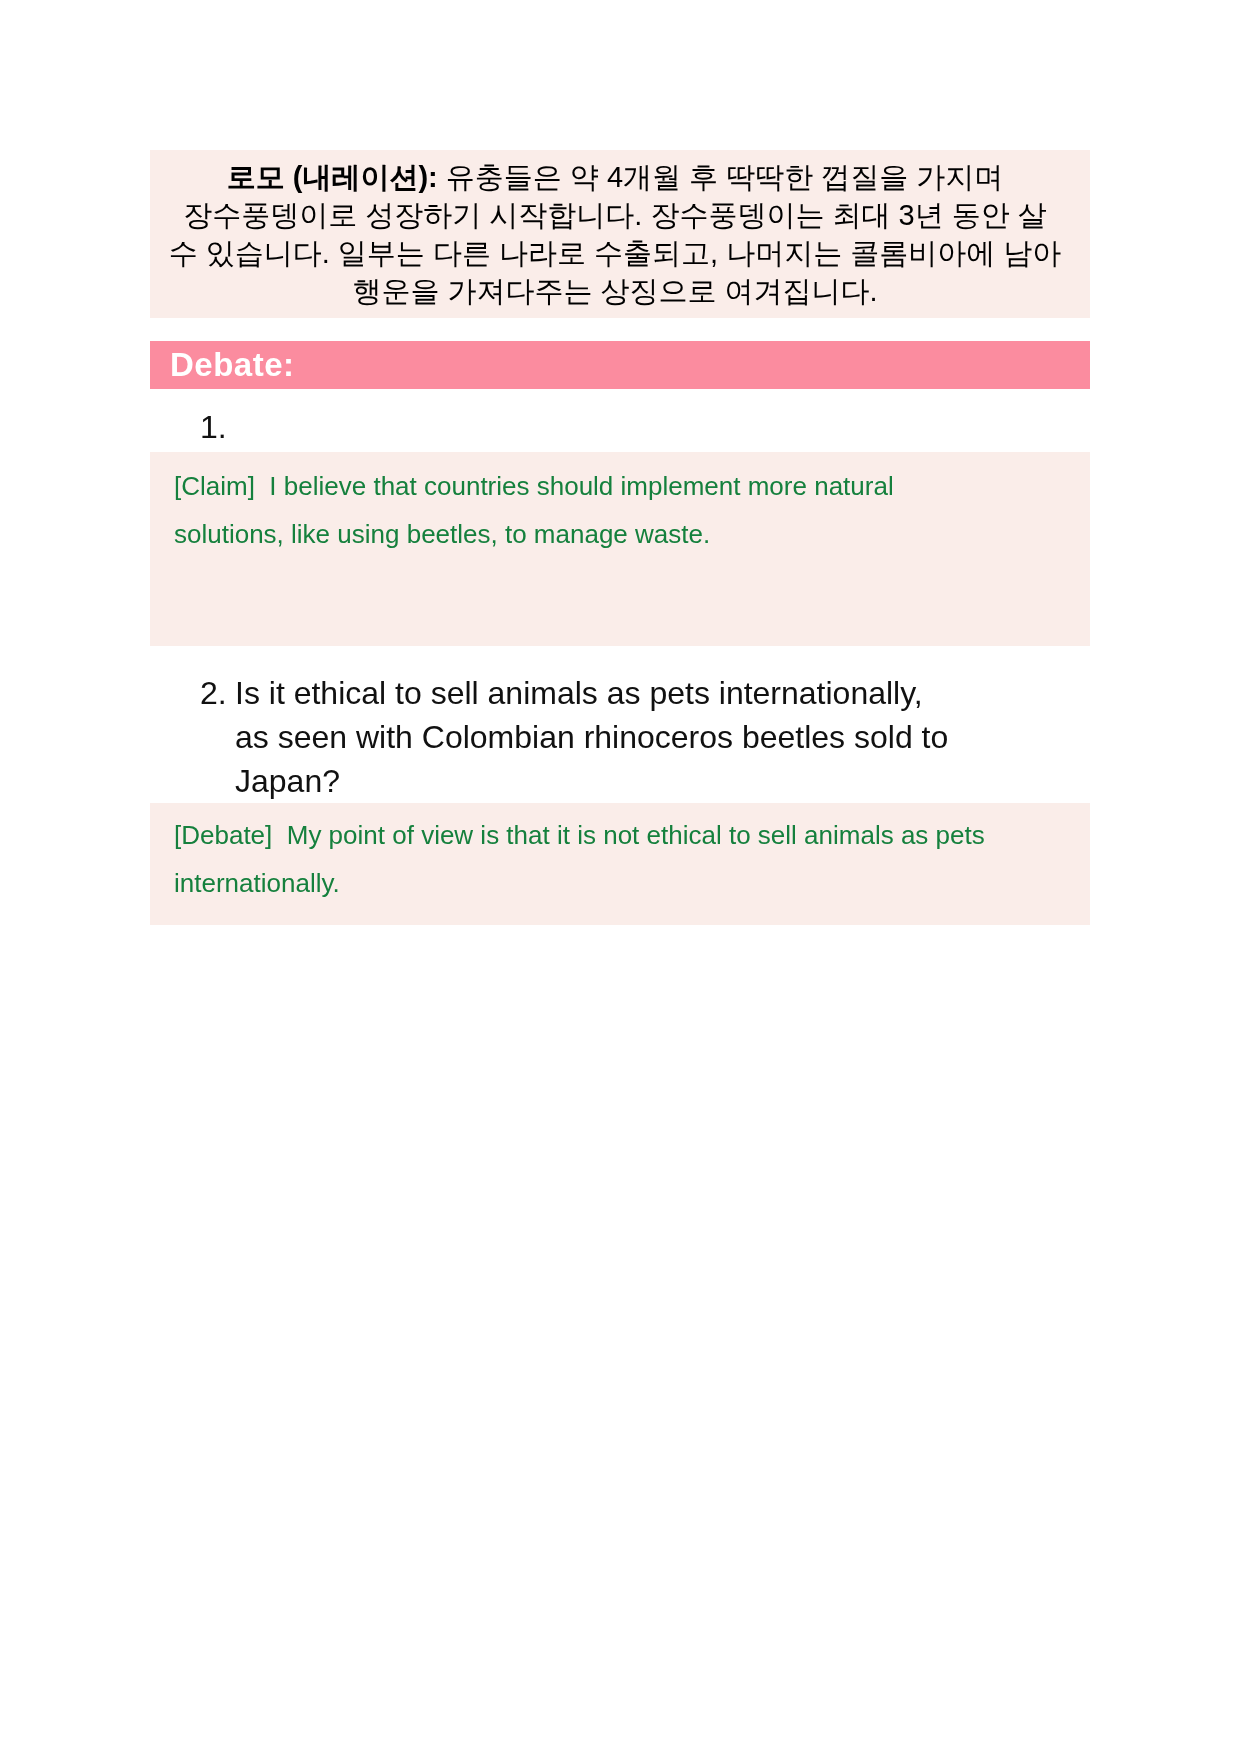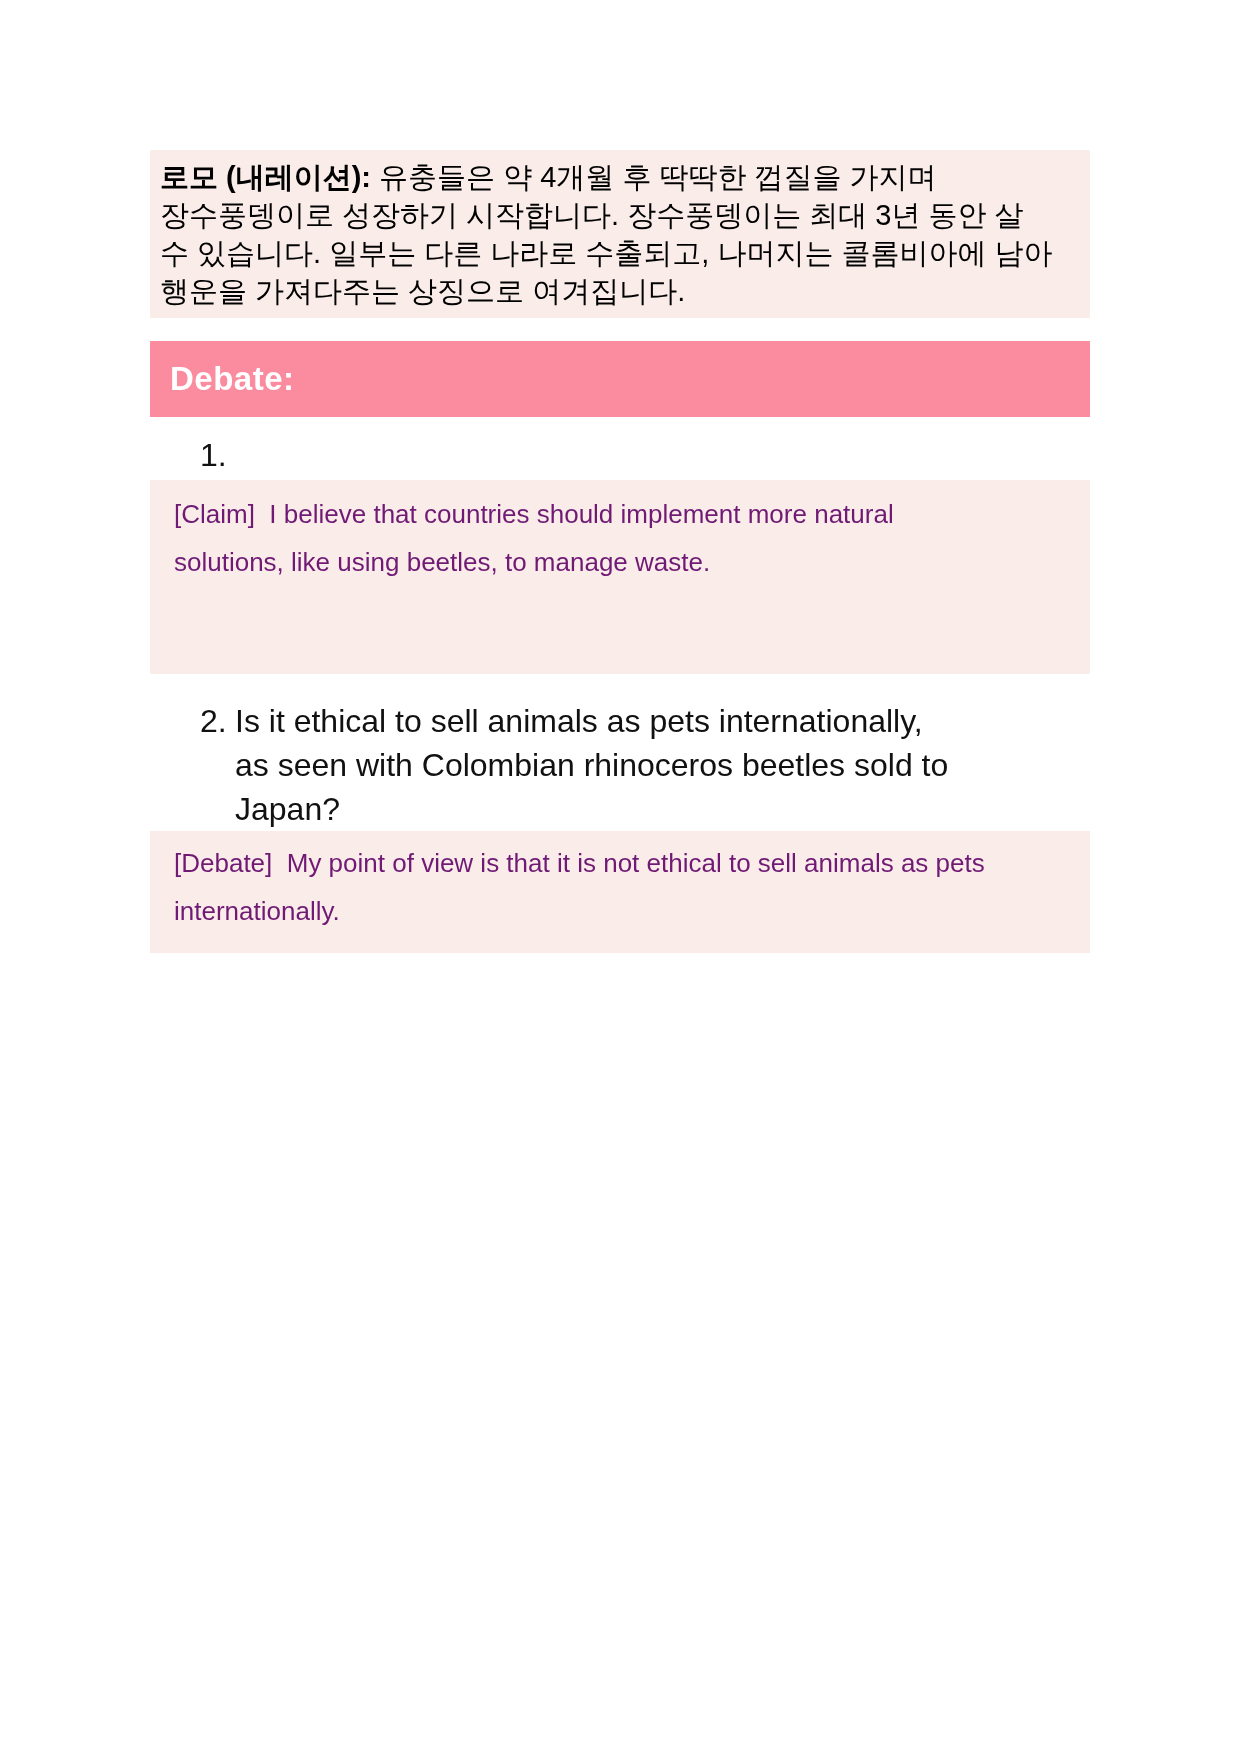--- a/index.html
+++ b/index.html
@@ -22,31 +22,32 @@
     min-height: 1755px;
     padding: 150px 152px 0 150px;
   }
 
   
   .narration-box {
     background: var(--box-pink);
     padding: 8px 20px 8px 10px;
     font-size: 29px;
     line-height: 38px;
+    text-align: center;
   }
   .narration-box p {
     margin: 0;
     white-space: pre-wrap;
   }
   .speaker { font-weight: bold; }
 
   
   .debate-bar {
     margin-top: 23px;
-    height: 76px;
+    height: 48px;
     background: var(--header-pink);
     display: flex;
     align-items: center;
     padding-left: 20px;
   }
   .debate-bar h2 {
     margin: 0;
     color: var(--header-text);
     font-size: 33px;
     font-weight: bold;
@@ -69,21 +70,21 @@
   .question .q-text { white-space: pre-wrap; }
   .question-2 { margin-top: 25px; }
 
   
   .answer-box {
     background: var(--box-pink);
     margin-top: 3px;
     padding: 10px 24px 88px 24px;
     font-size: 26px;
     line-height: 48px;
-    color: #701a75;
+    color: #15803d;
   }
   .answer-box p {
     margin: 0 0 48px 0;
     white-space: pre-wrap;
   }
   .answer-box p:last-child { margin-bottom: 0; }
   .answer-box-2 {
     margin-top: 0;
     padding: 8px 24px 18px 24px;
   }

